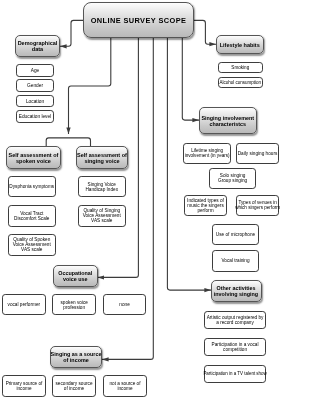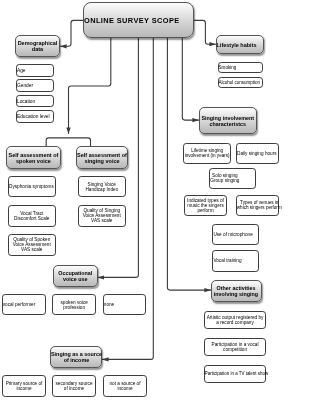--- a/index.html
+++ b/index.html
@@ -3,21 +3,21 @@
 <meta charset="utf-8">
 <title>Online Survey Scope</title>
 <style>
   html,body{margin:0;padding:0;background:#fff;}
   body{width:282px;height:400px;position:relative;overflow:hidden;
        font-family:"Liberation Sans","DejaVu Sans",sans-serif;
        -webkit-font-smoothing:antialiased;}
   #stage{position:absolute;left:0;top:0;width:282px;height:400px;}
   svg#wires{position:absolute;left:0;top:0;width:282px;height:400px;pointer-events:none;}
   .node{position:absolute;box-sizing:border-box;display:flex;align-items:center;
-        justify-content:flex-start;text-align:center;color:#000;}
+        justify-content:center;text-align:center;color:#000;}
   .node .t{display:block;white-space:pre-line;}
   .node.nw .t{white-space:pre;}
   .gnode.nw .t{white-space:pre;}
   
   .gnode{
     border:1.1px solid #555;
     border-radius:5px;
     background:linear-gradient(to bottom,#fdfdfd 0%,#efefef 18%,#dcdcdc 45%,#c9c9c9 72%,#b9b9b9 100%);
     font-weight:bold;
     box-shadow:1px 1.5px 1.6px rgba(0,0,0,0.42);

